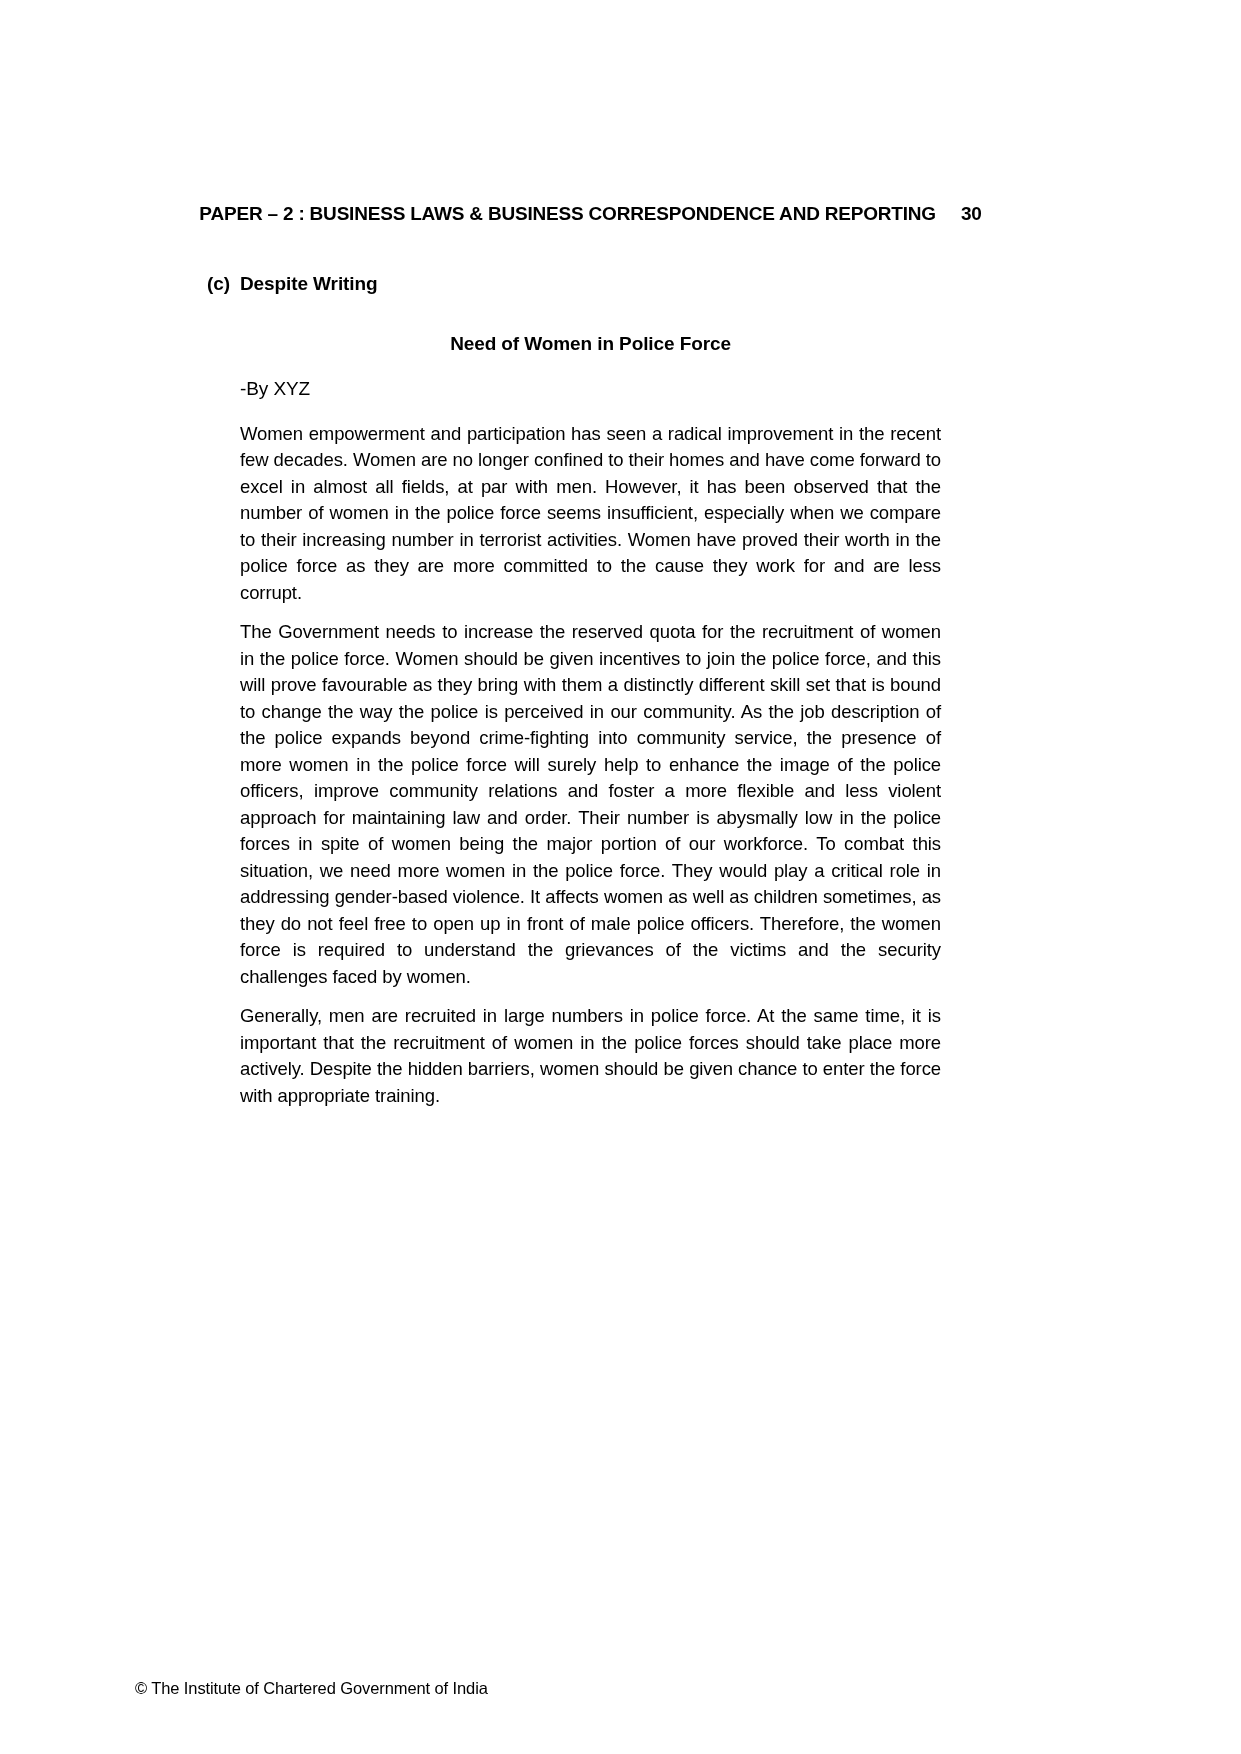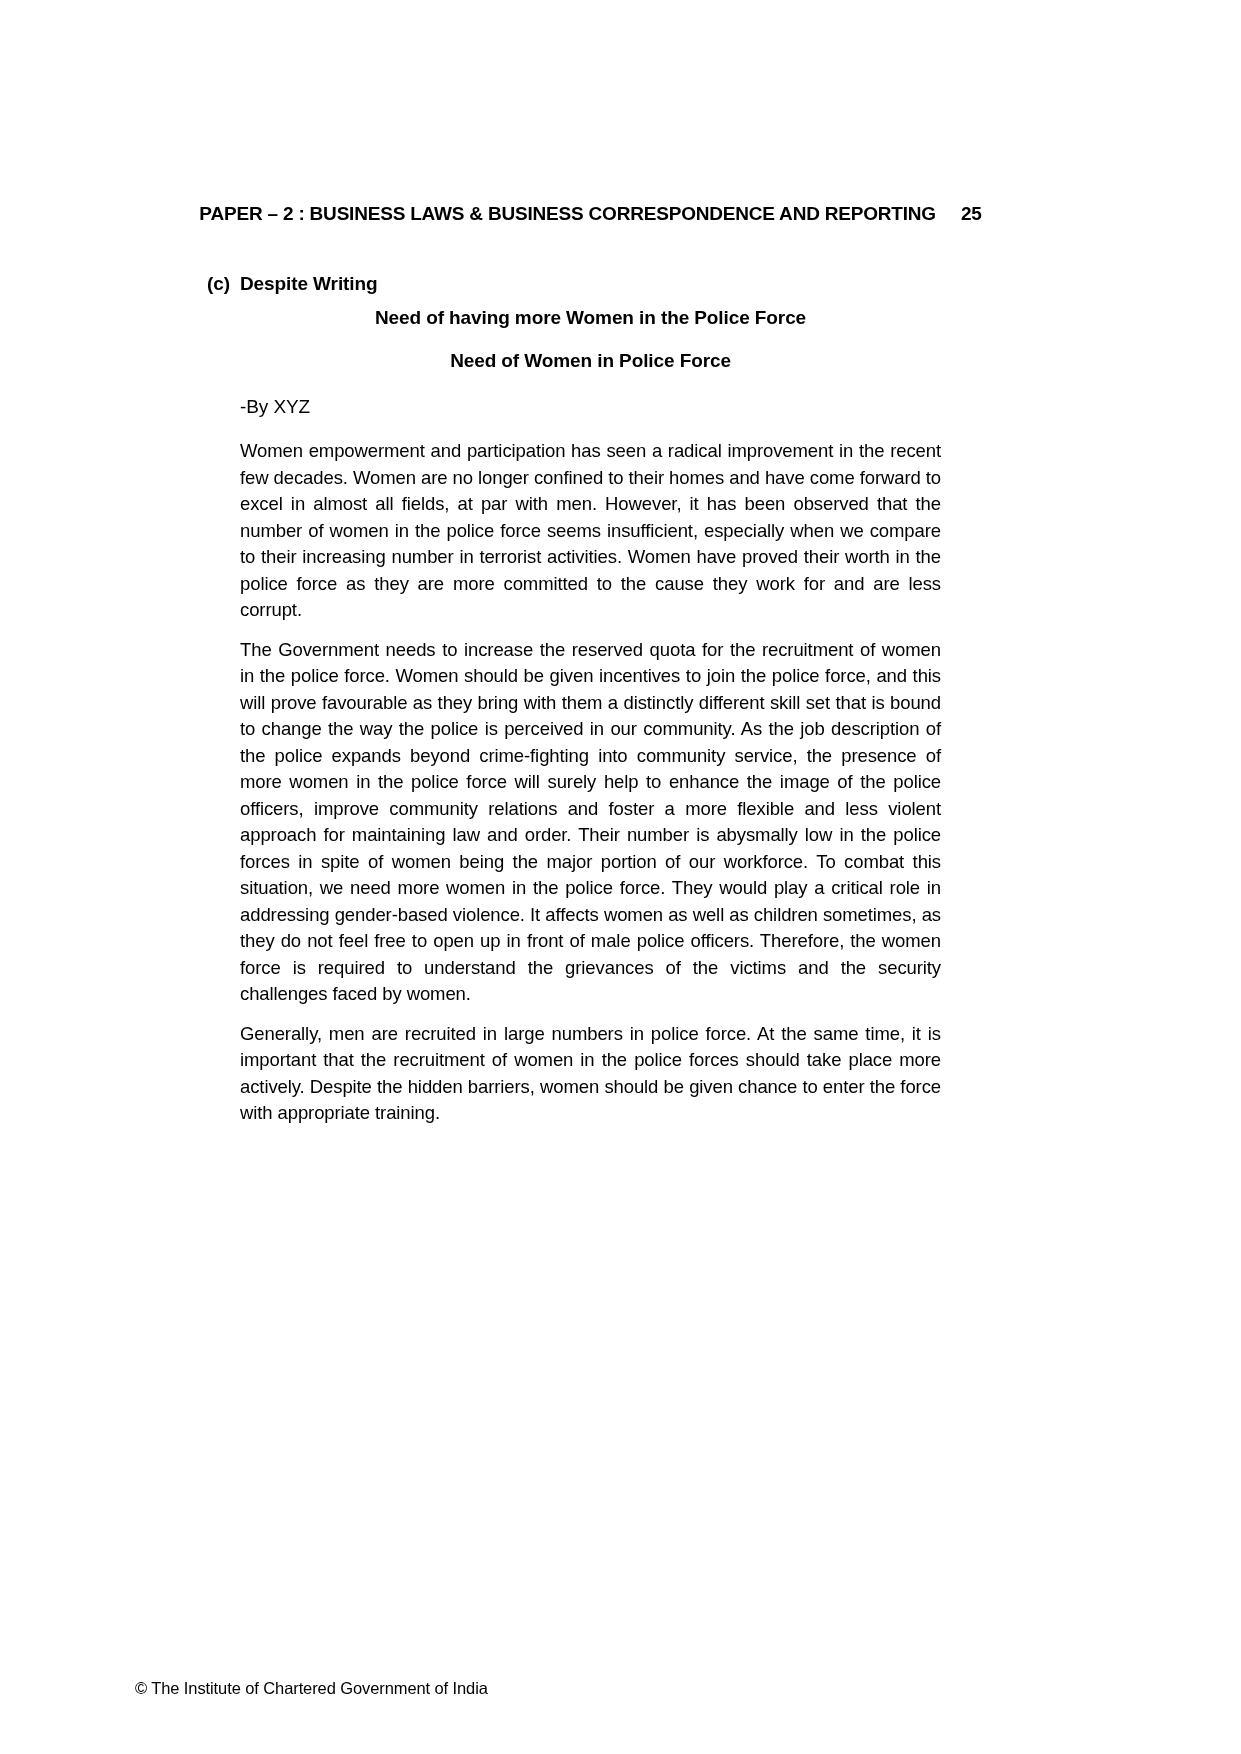--- a/index.html
+++ b/index.html
@@ -47,21 +47,21 @@
     left: -33px;
     top: 0;
   }
   .article-title {
     text-align: center;
     font-weight: bold;
     font-size: 19px;
   }
   .title-primary  { margin-top: 7px; }
   .title-or       { margin-top: 22px; }
-  .title-alt      { margin-top: 17px; }
+  .title-alt      { margin-top: 33px; }
   .byline {
     text-align: left;
     font-size: 19px;
     margin-top: 19px;
     margin-bottom: 18px;
   }
   .body-para {
     text-align: justify;
     margin-bottom: 13px;
   }
@@ -74,31 +74,30 @@
     letter-spacing: -0.1px;
   }
 </style>
 </head>
 <body>
 
 <div class="page">
 
   <div class="running-header">
     <span>PAPER – 2 : BUSINESS LAWS &amp; BUSINESS CORRESPONDENCE AND REPORTING</span>
-    <span>25</span>
+    <span>30</span>
   </div>
 
   <div class="content">
 
     <div class="section-row">
       <span class="section-label">(c)</span>
       <span>Despite Writing</span>
     </div>
 
-    <div class="article-title title-primary">Need of having more Women in the Police Force</div>
 
 
     <div class="article-title title-alt">Need of Women in Police Force</div>
 
     <div class="byline">-By XYZ</div>
 
     <p class="body-para">Women empowerment and participation has seen a radical improvement in the recent few decades. Women are no longer confined to their homes and have come forward to excel in almost all fields, at par with men. However, it has been observed that the number of women in the police force seems insufficient, especially when we compare to their increasing number in terrorist activities. Women have proved their worth in the police force as they are more committed to the cause they work for and are less corrupt.</p>
 
     <p class="body-para">The Government needs to increase the reserved quota for the recruitment of women in the police force. Women should be given incentives to join the police force, and this will prove favourable as they bring with them a distinctly different skill set that is bound to change the way the police is perceived in our community. As the job description of the police expands beyond crime-fighting into community service, the presence of more women in the police force will surely help to enhance the image of the police officers, improve community relations and foster a more flexible and less violent approach for maintaining law and order. Their number is abysmally low in the police forces in spite of women being the major portion of our workforce. To combat this situation, we need more women in the police force. They would play a critical role in addressing gender-based violence. It affects women as well as children sometimes, as they do not feel free to open up in front of male police officers. Therefore, the women force is required to understand the grievances of the victims and the security challenges faced by women.</p>
 

